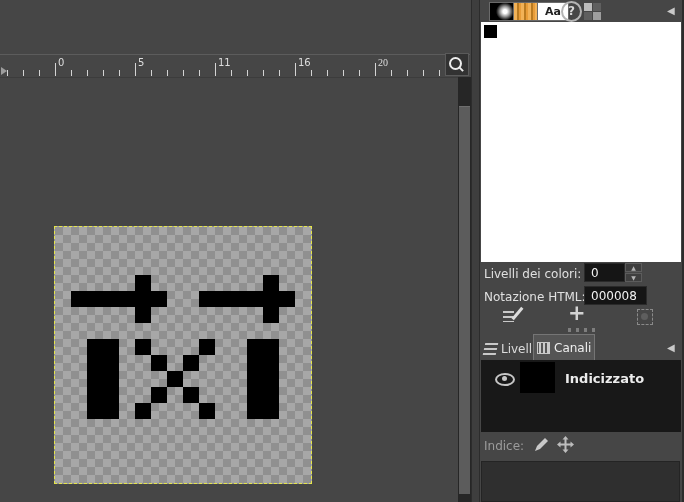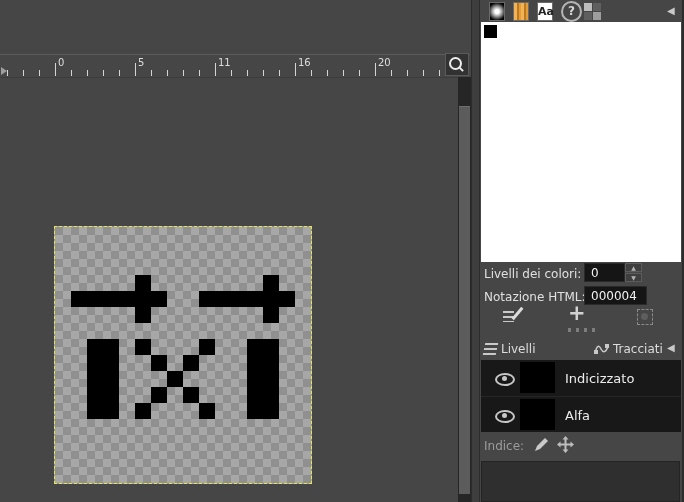--- a/index.html
+++ b/index.html
@@ -38,21 +38,21 @@
     background-image:
       linear-gradient(45deg,#a7a7a7 25%,transparent 25%,transparent 75%,#a7a7a7 75%),
       linear-gradient(45deg,#a7a7a7 25%,transparent 25%,transparent 75%,#a7a7a7 75%);
     background-size:16px 16px;background-position:0 0,8px 8px;}
   .px{position:absolute;background:#000;}
 
   
   #dock{left:480px;top:0;width:202px;height:502px;background:#464646;}
   #right-edge{left:682px;top:0;width:2px;height:502px;background:#2c2c2c;}
 
-  .ttab{position:absolute;top:2px;width:16px;height:19px;box-sizing:border-box;}
+  .ttab{position:absolute;top:2px;width:32px;height:19px;box-sizing:border-box;}
   #tab-brushes{left:9px;border:1px solid #6a6a6a;background:#000;}
   #tab-brushes .blob{width:100%;height:100%;
       background:radial-gradient(circle at 50% 50%,#ffffff 0 2px,#9a9a9a 5px,#000 9px);}
   #tab-patterns{left:33px;border:1px solid #6a6a6a;
       background:repeating-linear-gradient(90deg,#f2b257 0 3px,#b97a20 3px 5px,#e89c38 5px 7px);}
   #tab-fonts{left:57px;border:1px solid #6a6a6a;background:#fff;color:#222;
       font-size:11px;text-align:center;line-height:17px;font-weight:bold;}
   #tab-help{left:81px;width:21px;height:21px;top:1px;border:2px solid #b5b5b5;border-radius:50%;
       box-sizing:border-box;color:#d8d8d8;font-size:12px;font-weight:bold;
       text-align:center;line-height:17px;}
@@ -103,21 +103,21 @@
         border:1px solid #757575;border-bottom:none;color:#efefef;}
   #btab-tracciati{left:111px;}
   #dock-menu-bottom{left:187px;top:342px;}
   .ic-layers{width:13px;height:12px;
         background:repeating-linear-gradient(180deg,#c9c9c9 0 2px,transparent 2px 5px);
         transform:skewX(-12deg);}
   .ic-channels{width:13px;height:12px;border:1px solid #c9c9c9;box-sizing:border-box;
         background:repeating-linear-gradient(90deg,#c9c9c9 1px 3px,transparent 3px 5px);}
 
   #channel-list{left:1px;top:360px;width:200px;height:72px;background:#181818;}
-  .chrow{position:relative;width:100%;height:36px;}
+  .chrow{position:relative;width:100%;height:36px;font-weight:bold;}
   .chrow + .chrow{border-top:1px solid #262626;box-sizing:border-box;}
   .eye{position:absolute;left:14px;top:13px;width:16px;height:9px;
        border:2px solid #c6c6c6;border-radius:50%;}
   .eye::after{content:'';position:absolute;left:5px;top:1px;width:5px;height:5px;
        border-radius:50%;background:#c6c6c6;}
   .chthumb{position:absolute;left:39px;top:2px;width:35px;height:31px;background:#000;}
   .chname{position:absolute;left:84px;top:11px;font-size:13px;color:#ececec;}
   #lock-label{left:4px;top:439px;color:#9b9b9b;font-size:12px;}
   #lock-pixels{left:53px;top:436px;}
   #lock-position{left:76px;top:435px;}
@@ -157,21 +157,21 @@
       <div class="tick minor" style="left: 359px;"></div>
       <div class="tick major" style="left: 375px;"></div>
       <div class="tick minor" style="left: 391px;"></div>
       <div class="tick minor" style="left: 407px;"></div>
       <div class="tick minor" style="left: 423px;"></div>
       <div class="tick minor" style="left: 439px;"></div>
       <div class="rlabel" style="left: 58px;">0</div>
       <div class="rlabel" style="left: 138px;">5</div>
       <div class="rlabel" style="left: 218px;">11</div>
       <div class="rlabel" style="left: 298px;">16</div>
-      <div class="rlabel" style="left: 378px;">20</div>
+      <div class="rlabel" style="left: 378px; font-family: Liberation Serif, serif;">20</div>
     </div>
 
   <div class="abs" id="zoom-btn">
     <div class="mag"></div>
   </div>
 
   <div class="abs" id="vscroll">
     <div id="vthumb"></div>
   </div>
 
@@ -218,55 +218,46 @@
     </div>
 
     <div class="rowlabel" id="index-label">Livelli dei colori:</div>
     <div class="field" id="index-field">0</div>
     <div class="abs" id="spinner">
       <div class="spin-btn" id="spin-up">▲</div>
       <div class="spin-btn" id="spin-down">▼</div>
     </div>
 
     <div class="rowlabel" id="html-label">Notazione HTML:</div>
-    <div class="field" id="html-field">000004</div>
+    <div class="field" id="html-field">000008</div>
 
     <div class="toolbtn" id="edit-btn">
       <div class="edit-lines"></div>
       <div class="edit-pencil"></div>
     </div>
     <div class="toolbtn" id="add-btn">+</div>
     <div class="toolbtn" id="sel-btn"></div>
     <div class="abs" id="drag-dots"></div>
 
     <div class="btab" id="btab-livelli">
       <div class="ic-layers"></div>
       <span>Livelli</span>
     </div>
-    <div class="btab" id="btab-tracciati">
-      <svg width="15" height="13">
-        <path d="M1 11 C3 3,5 3,7 7 S 12 11,14 4" stroke="#c9c9c9" stroke-width="1.5" fill="none"></path>
-        <rect x="0" y="8" width="4" height="4" fill="#c9c9c9"></rect>
-        <rect x="11" y="2" width="4" height="4" fill="#c9c9c9"></rect>
-      </svg>
-      <span>Tracciati</span>
+    <div class="btab" id="btab-canali">
+      <div class="ic-channels"></div>
+      <span>Canali</span>
     </div>
     <div class="dock-menu" id="dock-menu-bottom">◀</div>
 
     <div class="abs" id="channel-list">
       <div class="chrow">
         <div class="eye"></div>
         <div class="chthumb"></div>
         <div class="chname">Indicizzato</div>
       </div>
-      <div class="chrow">
-        <div class="eye"></div>
-        <div class="chthumb"></div>
-        <div class="chname">Alfa</div>
-      </div>
     </div>
 
     <div class="rowlabel" id="lock-label">Indice:</div>
     <div class="abs" id="lock-pixels">
       <svg width="17" height="17">
         <path d="M2 15 L4 10 L12 2 L15 5 L7 13 Z" fill="#c9c9c9"></path>
       </svg>
     </div>
     <div class="abs" id="lock-position">
       <svg width="19" height="19">

